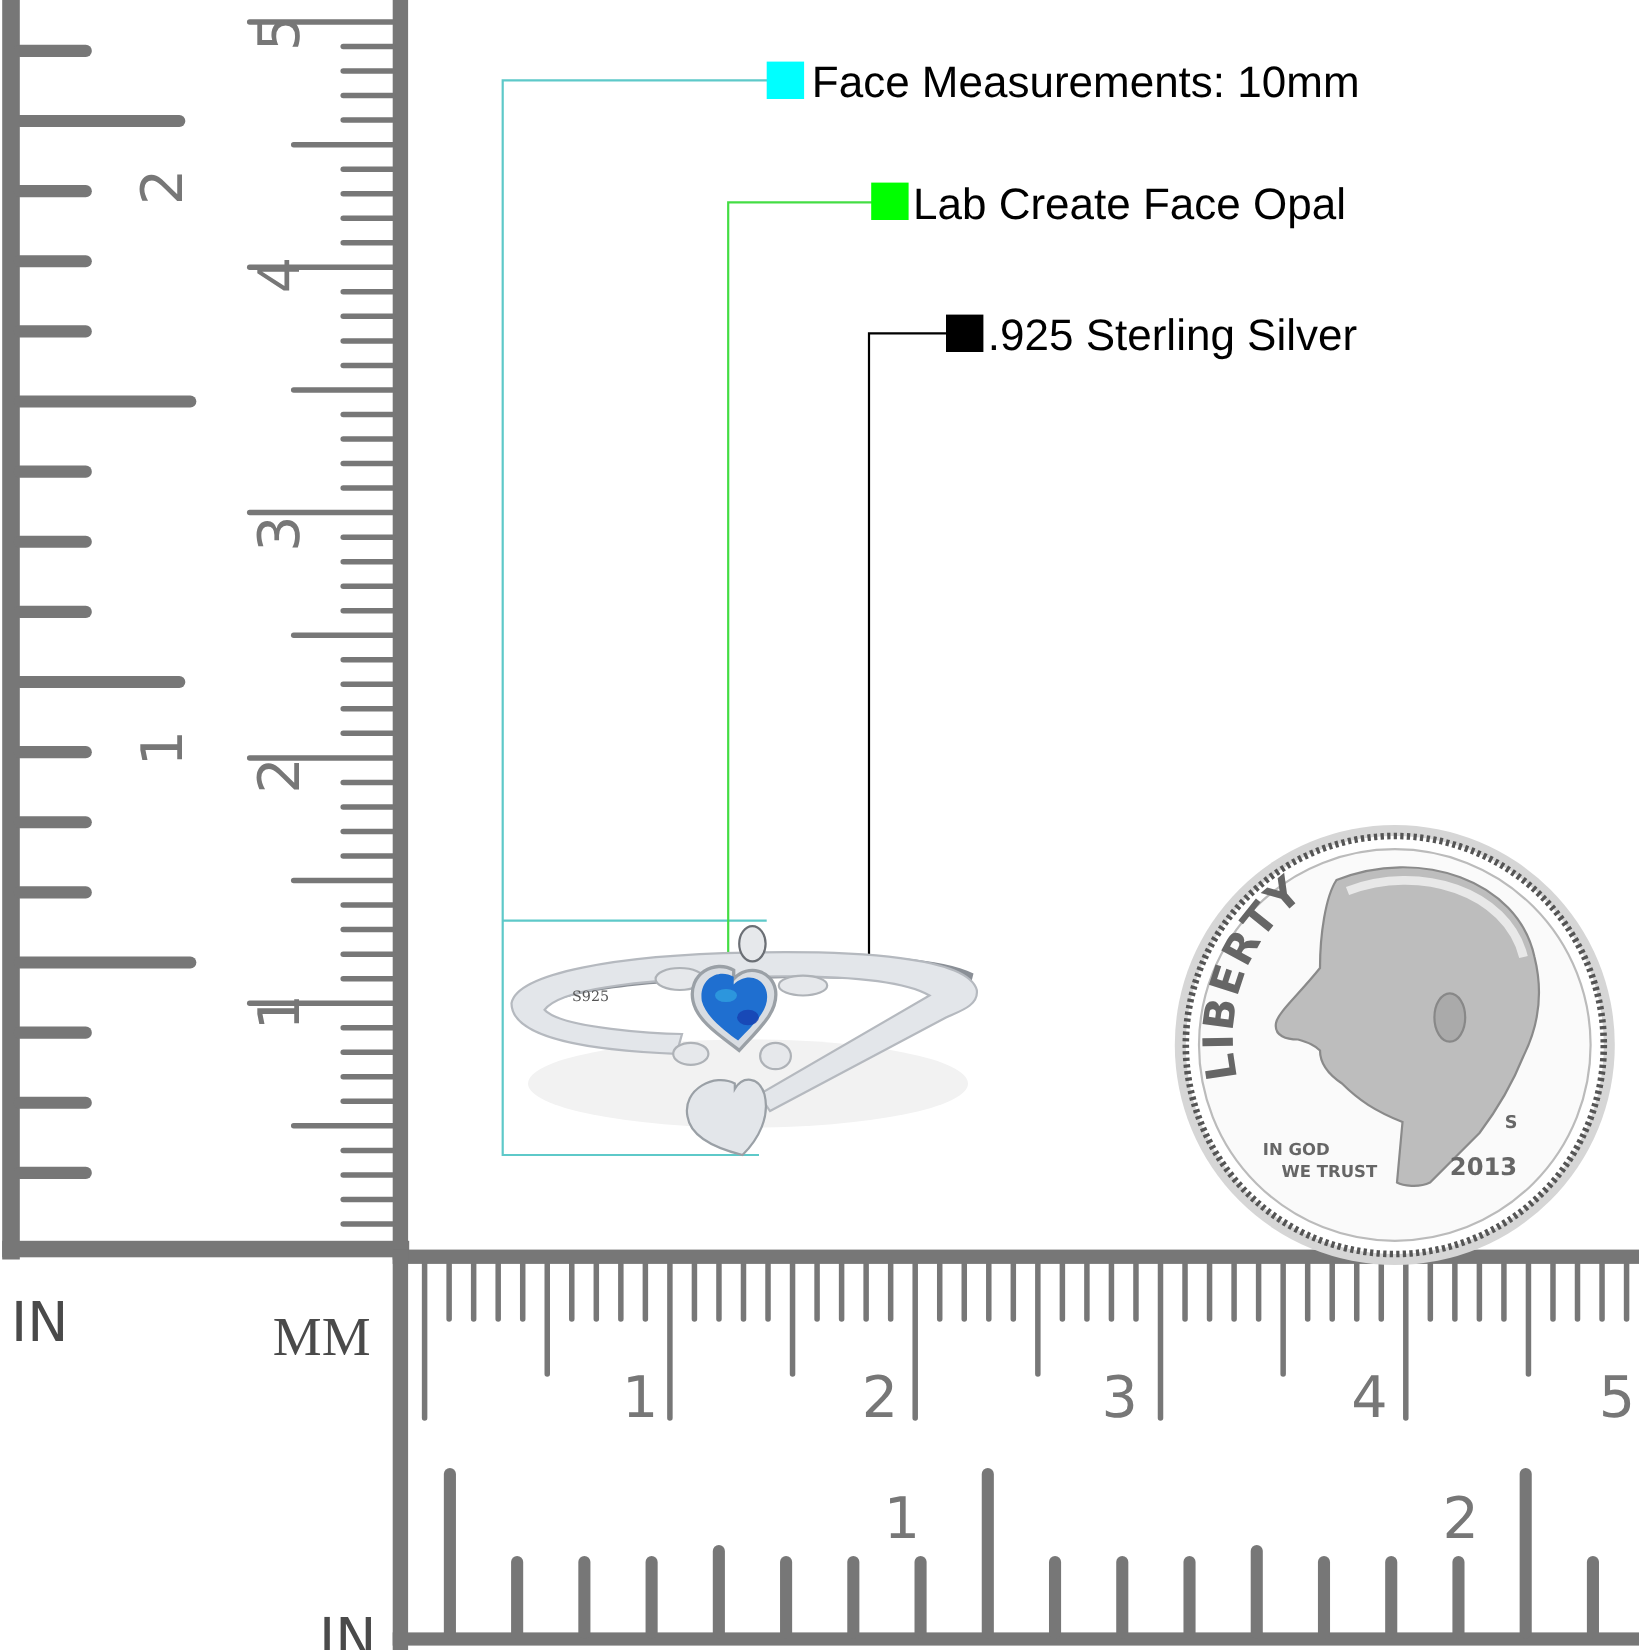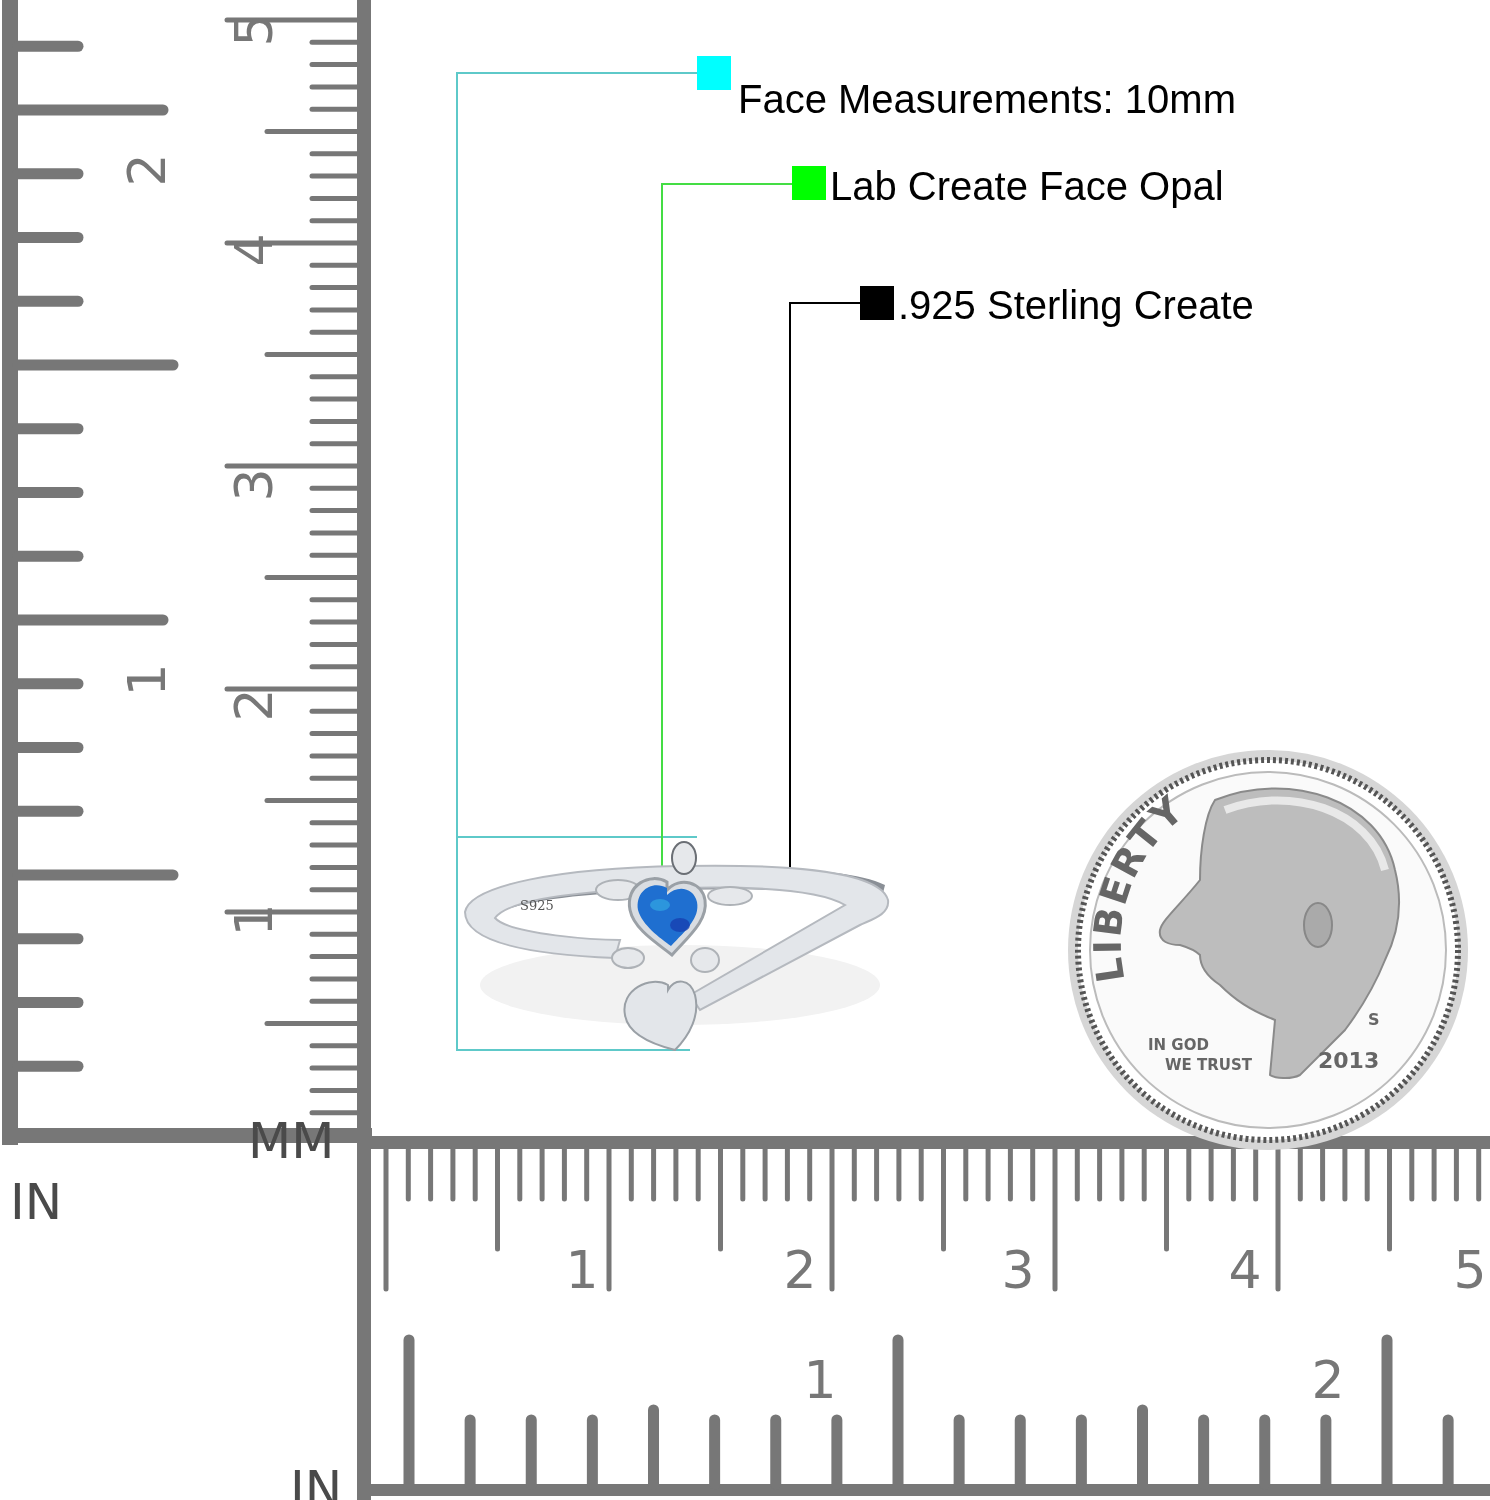--- a/index.html
+++ b/index.html
@@ -237,23 +237,23 @@
       <textPath href="#libertyArc">LIBERTY</textPath>
     </text>
     <text x="1148" y="1050" font-family="DejaVu Sans, sans-serif" font-weight="bold" font-size="15" fill="#666">IN GOD</text>
     <text x="1165" y="1070" font-family="DejaVu Sans, sans-serif" font-weight="bold" font-size="15" fill="#666">WE TRUST</text>
     <text x="1368" y="1025" font-family="DejaVu Sans, sans-serif" font-weight="bold" font-size="16" fill="#666">S</text>
     <text x="1318" y="1068" font-family="DejaVu Sans, sans-serif" font-weight="bold" font-size="22" fill="#666">2013</text>
   </g>
 </svg>
 
 <div class="unit-label" style="left:10px; top:1153px;">IN</div>
-<div class="unit-label" style="left:248px; top:1092px;">MM</div>
+<div class="unit-label" style="left:248px; top:1166px;font-family:Liberation Serif, serif;">MM</div>
 <div class="unit-label" style="left:290px; top:1440px;">IN</div>
 
 <div class="swatch" style="left:697px; top:56px; background:#00ffff;"></div>
-<div class="callout-label" style="left:738px; top:55px;margin-top:24px;">Face Measurements: 10mm</div>
+<div class="callout-label" style="left:738px; top:55px;">Face Measurements: 10mm</div>
 
 <div class="swatch" style="left:792px; top:166px; background:#00ff00;"></div>
 <div class="callout-label" style="left:830px; top:166px;">Lab Create Face Opal</div>
 
 <div class="swatch" style="left:860px; top:286px; background:#000000;"></div>
-<div class="callout-label" style="left:898px; top:285px;">.925 Sterling Create</div>
+<div class="callout-label" style="left:898px; top:285px;">.925 Sterling Silver</div>
 
 </body></html>

